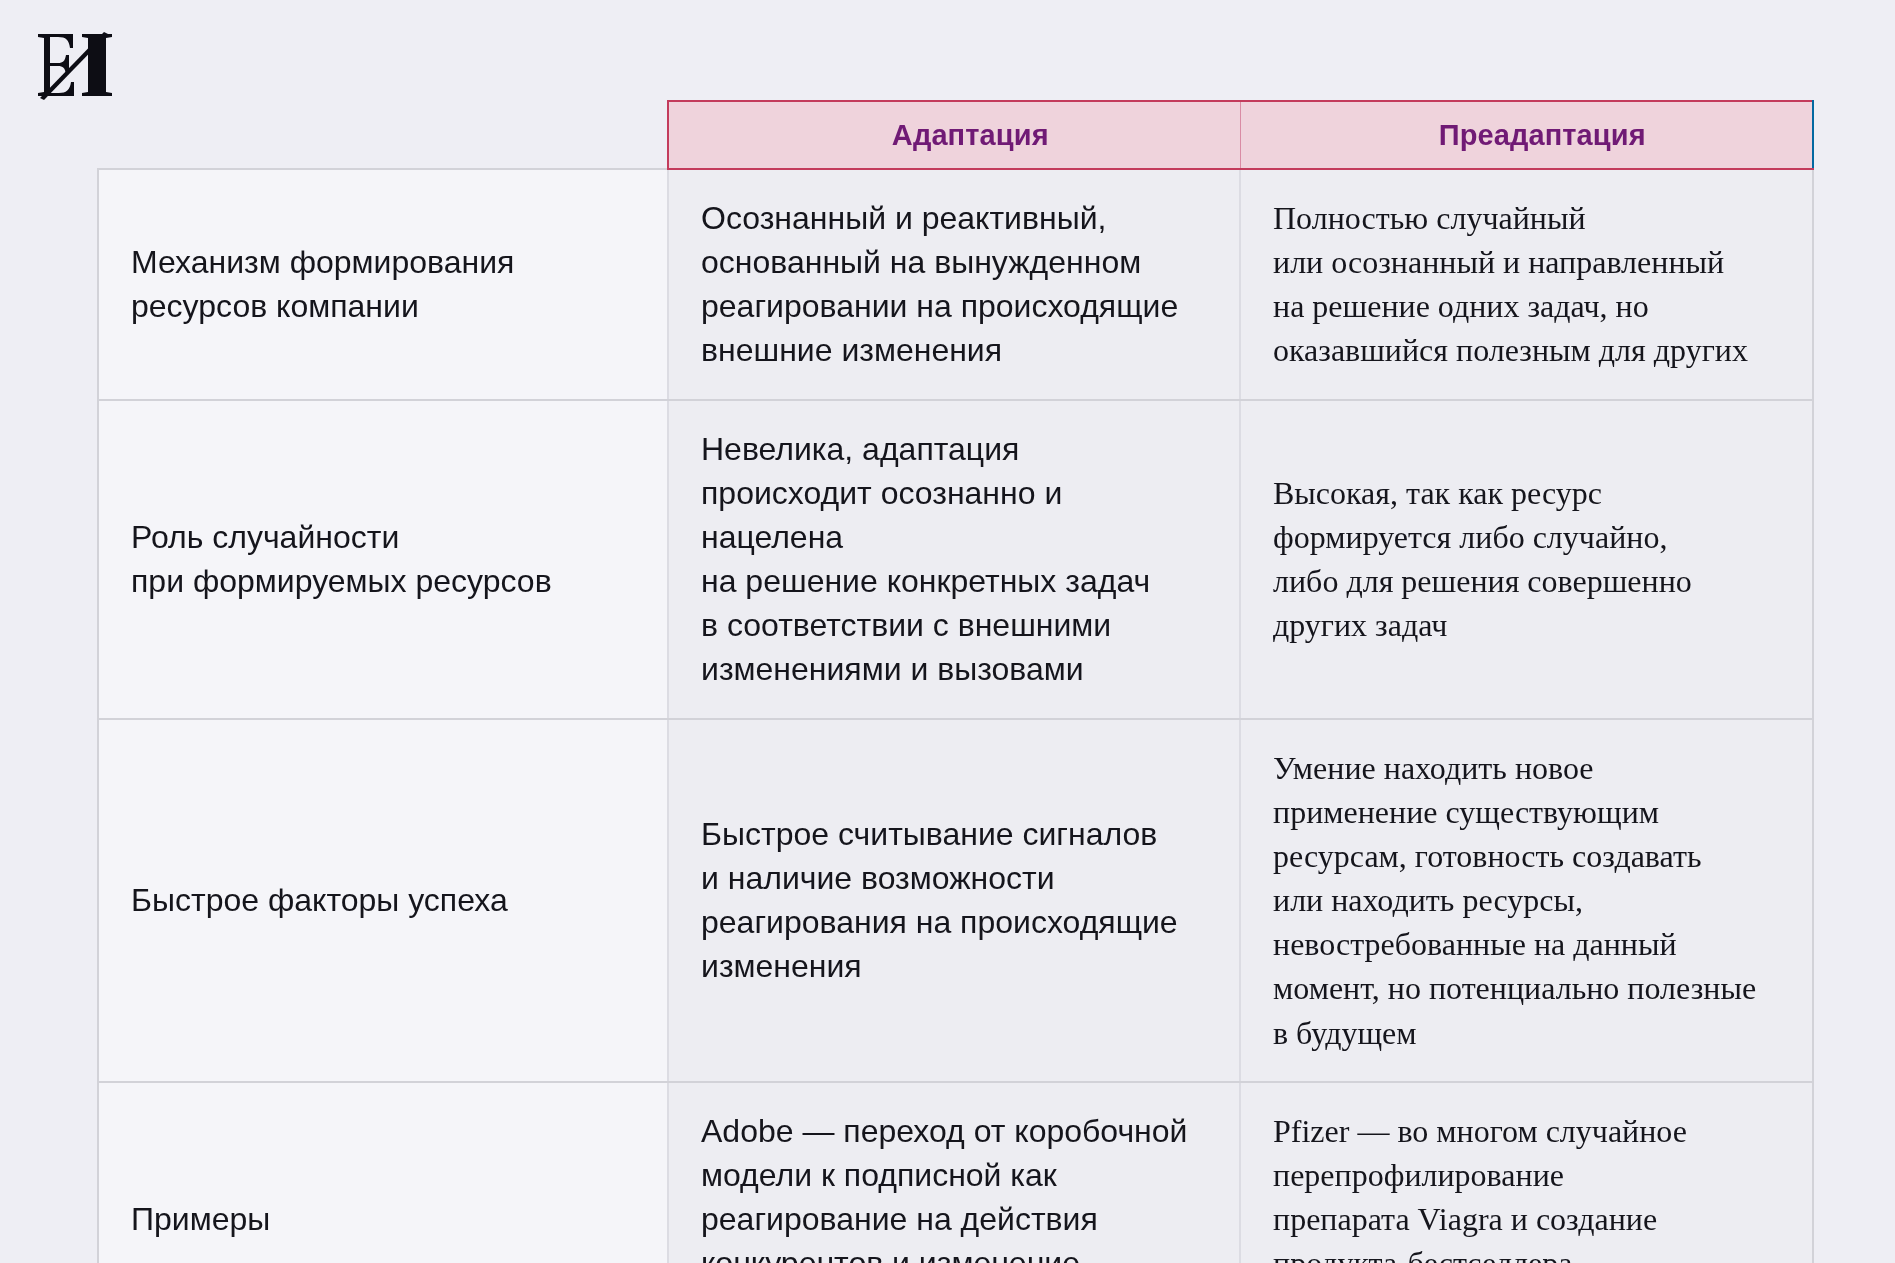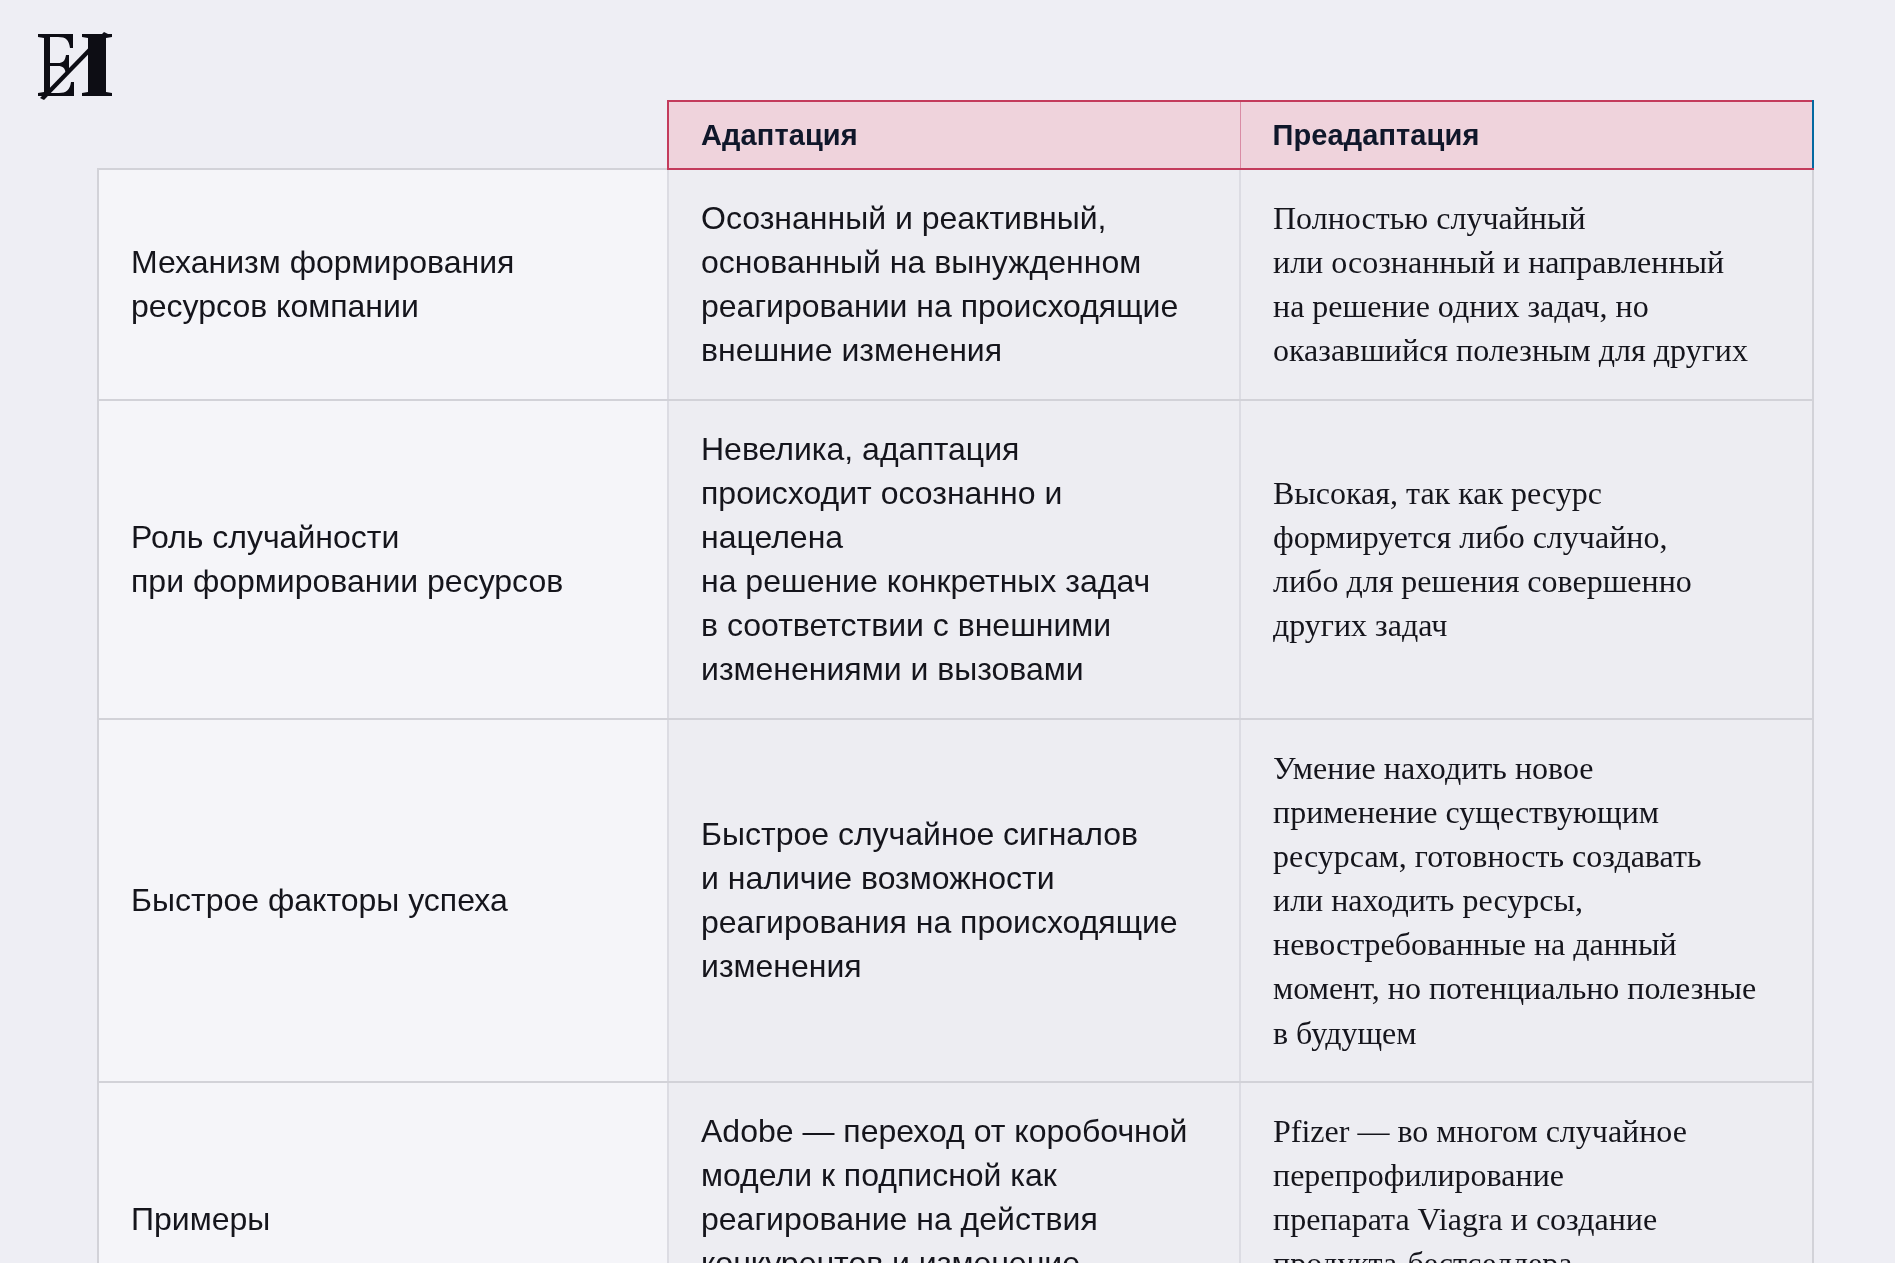--- a/index.html
+++ b/index.html
@@ -50,24 +50,24 @@
     background: transparent;
   }
   th.spacer-head {
     background: transparent;
     border: none;
   }
   th.head-cell {
     background: #efd3dc;
     border-top: 2px solid #c33b5c;
     border-bottom: 2px solid #c33b5c;
-    color: #0f172a;
+    color: #701a75;
     font-size: 29px;
     font-weight: bold;
-    text-align: left;
+    text-align: center;
     vertical-align: middle;
     height: 66px;
     padding: 0 0 0 32px;
     letter-spacing: 0.1px;
   }
   th.head-a {
     border-left: 2px solid #c33b5c;
     border-right: 1px solid #d98ba4;
   }
   th.head-b {
@@ -152,42 +152,42 @@
         <td class="col-b">
           <span class="cell-text">Полностью случайный
 или осознанный и направленный
 на решение одних задач, но
 оказавшийся полезным для других</span>
         </td>
       </tr>
       <tr>
         <td class="label-cell">
           <span class="cell-text">Роль случайности
-при формировании ресурсов</span>
+при формируемых ресурсов</span>
         </td>
         <td class="col-a">
           <span class="cell-text">Невелика, адаптация
 происходит осознанно и нацелена
 на решение конкретных задач
 в соответствии с внешними
 изменениями и вызовами</span>
         </td>
         <td class="col-b">
           <span class="cell-text">Высокая, так как ресурс
 формируется либо случайно,
 либо для решения совершенно
 других задач</span>
         </td>
       </tr>
       <tr>
         <td class="label-cell">
           <span class="cell-text">Быстрое факторы успеха</span>
         </td>
         <td class="col-a">
-          <span class="cell-text">Быстрое случайное сигналов
+          <span class="cell-text">Быстрое считывание сигналов
 и наличие возможности
 реагирования на происходящие
 изменения</span>
         </td>
         <td class="col-b">
           <span class="cell-text">Умение находить новое
 применение существующим
 ресурсам, готовность создавать
 или находить ресурсы,
 невостребованные на данный

